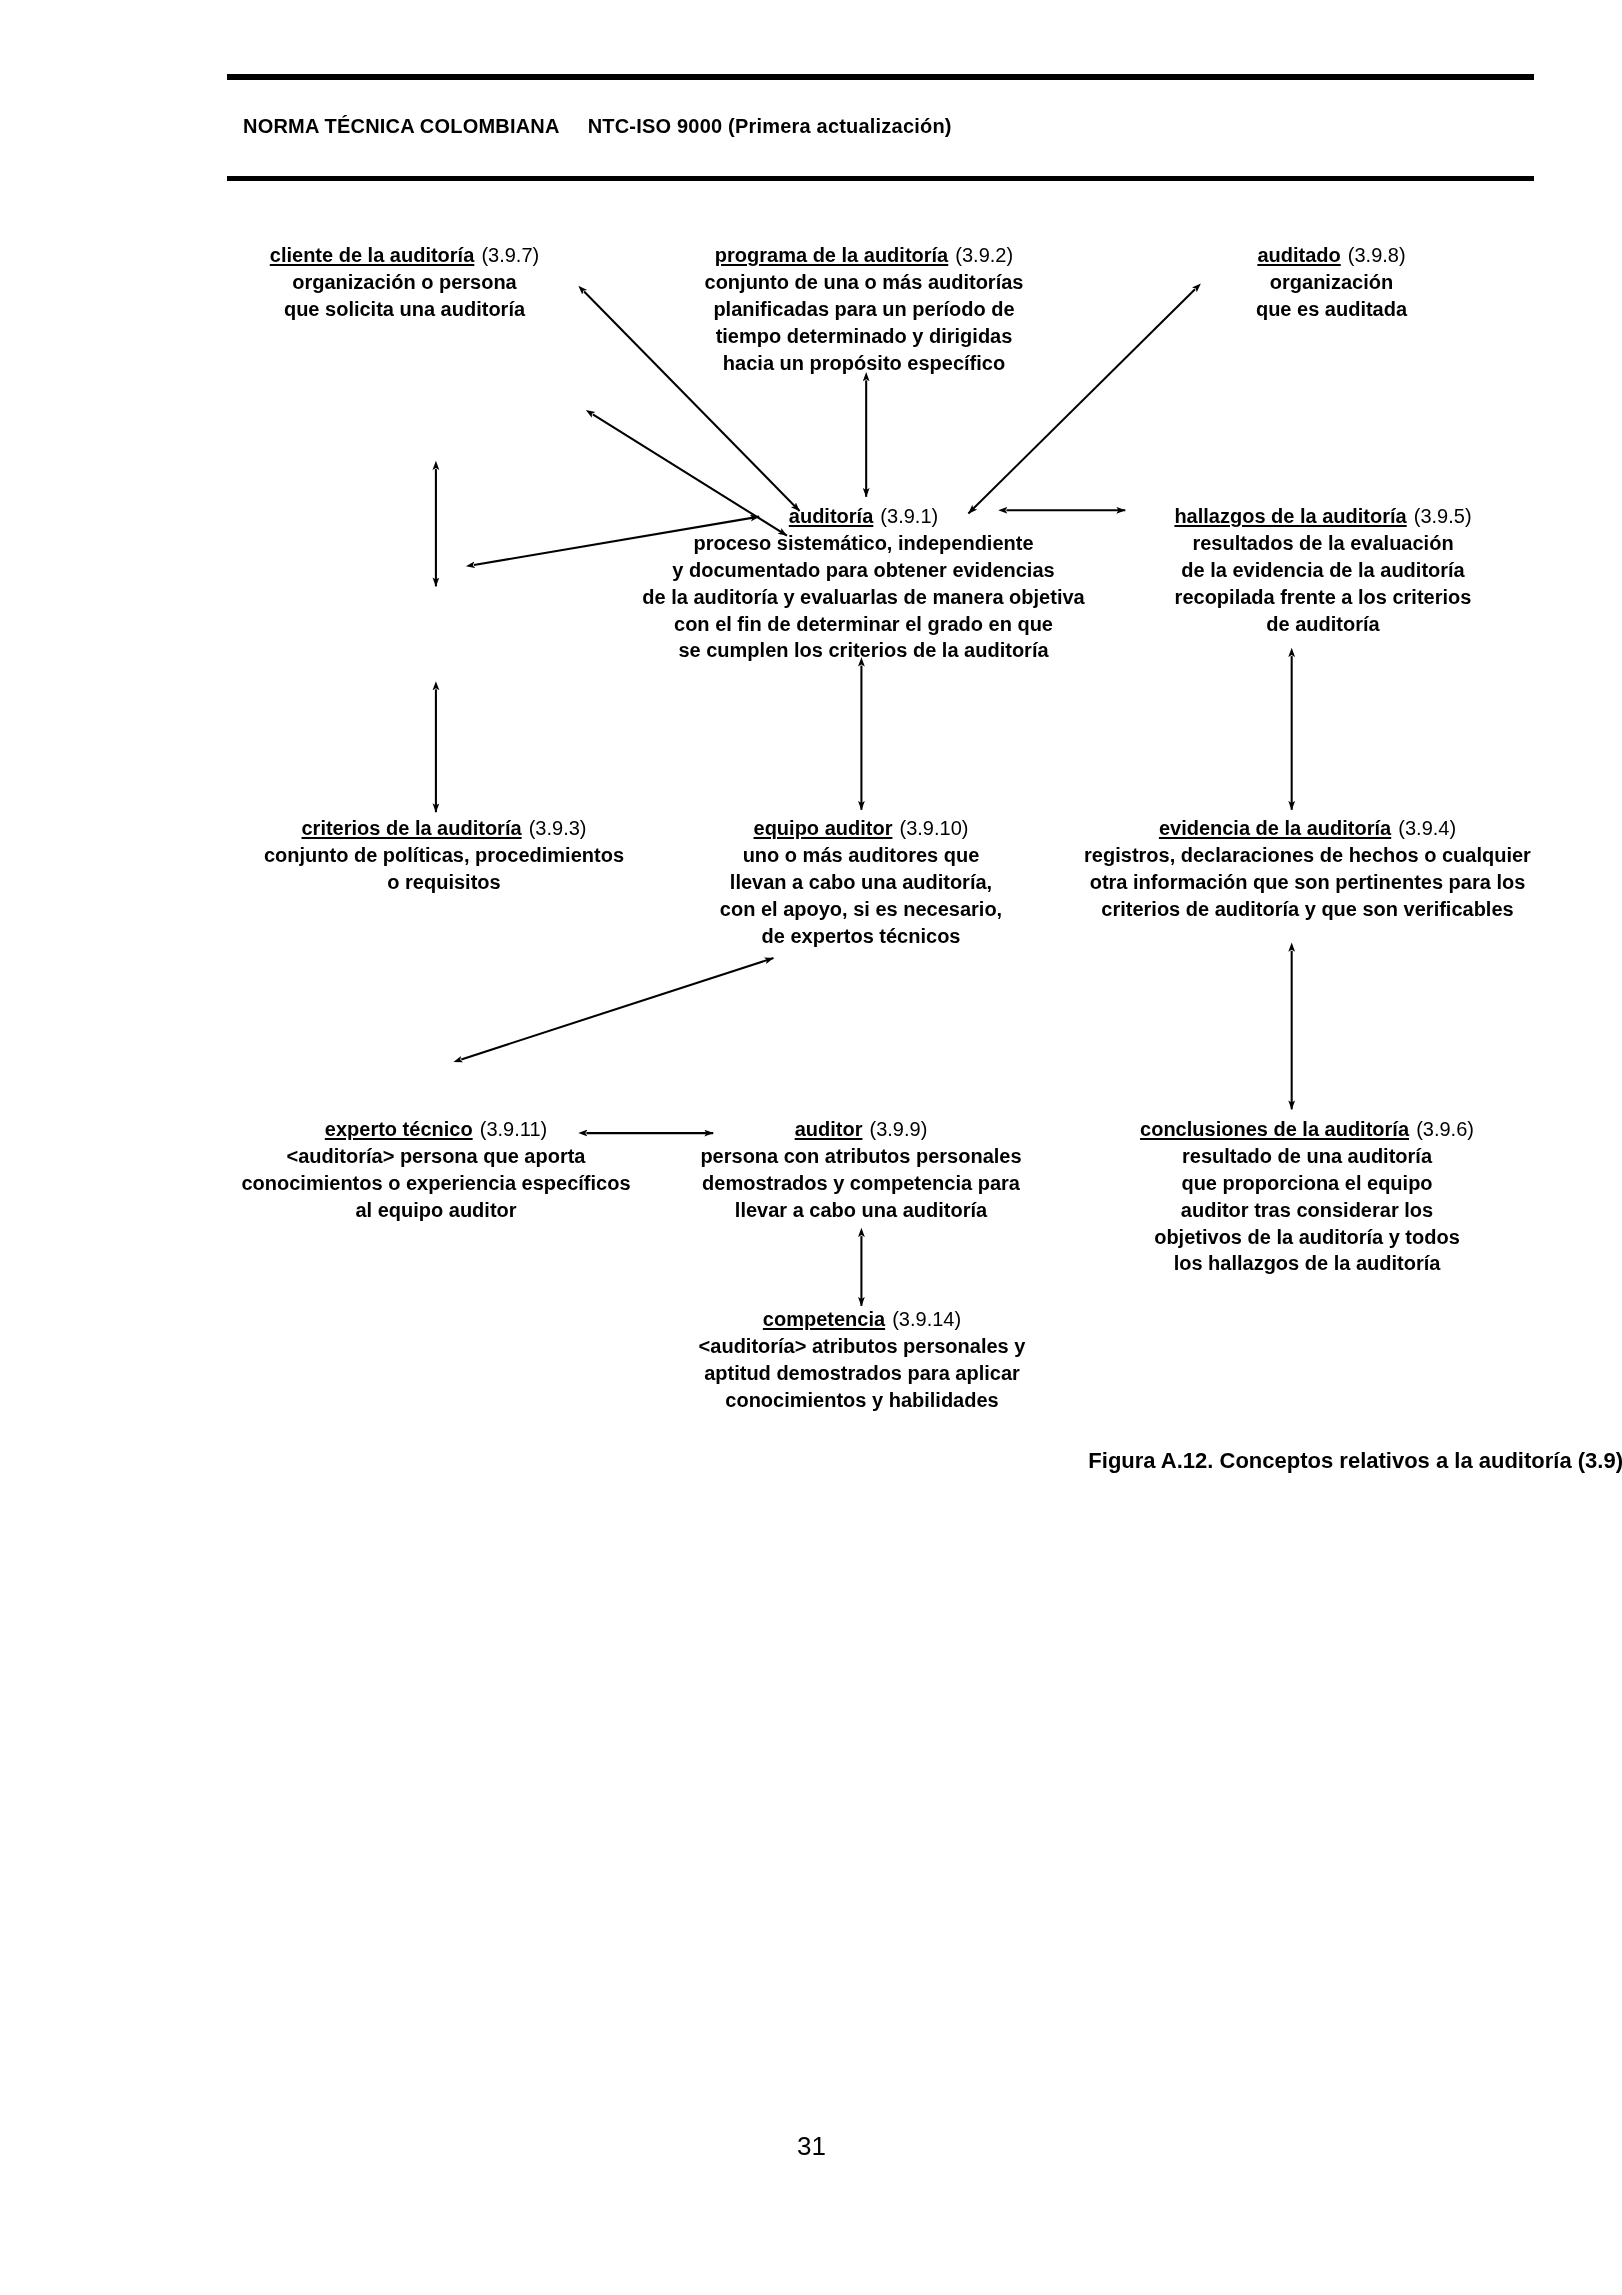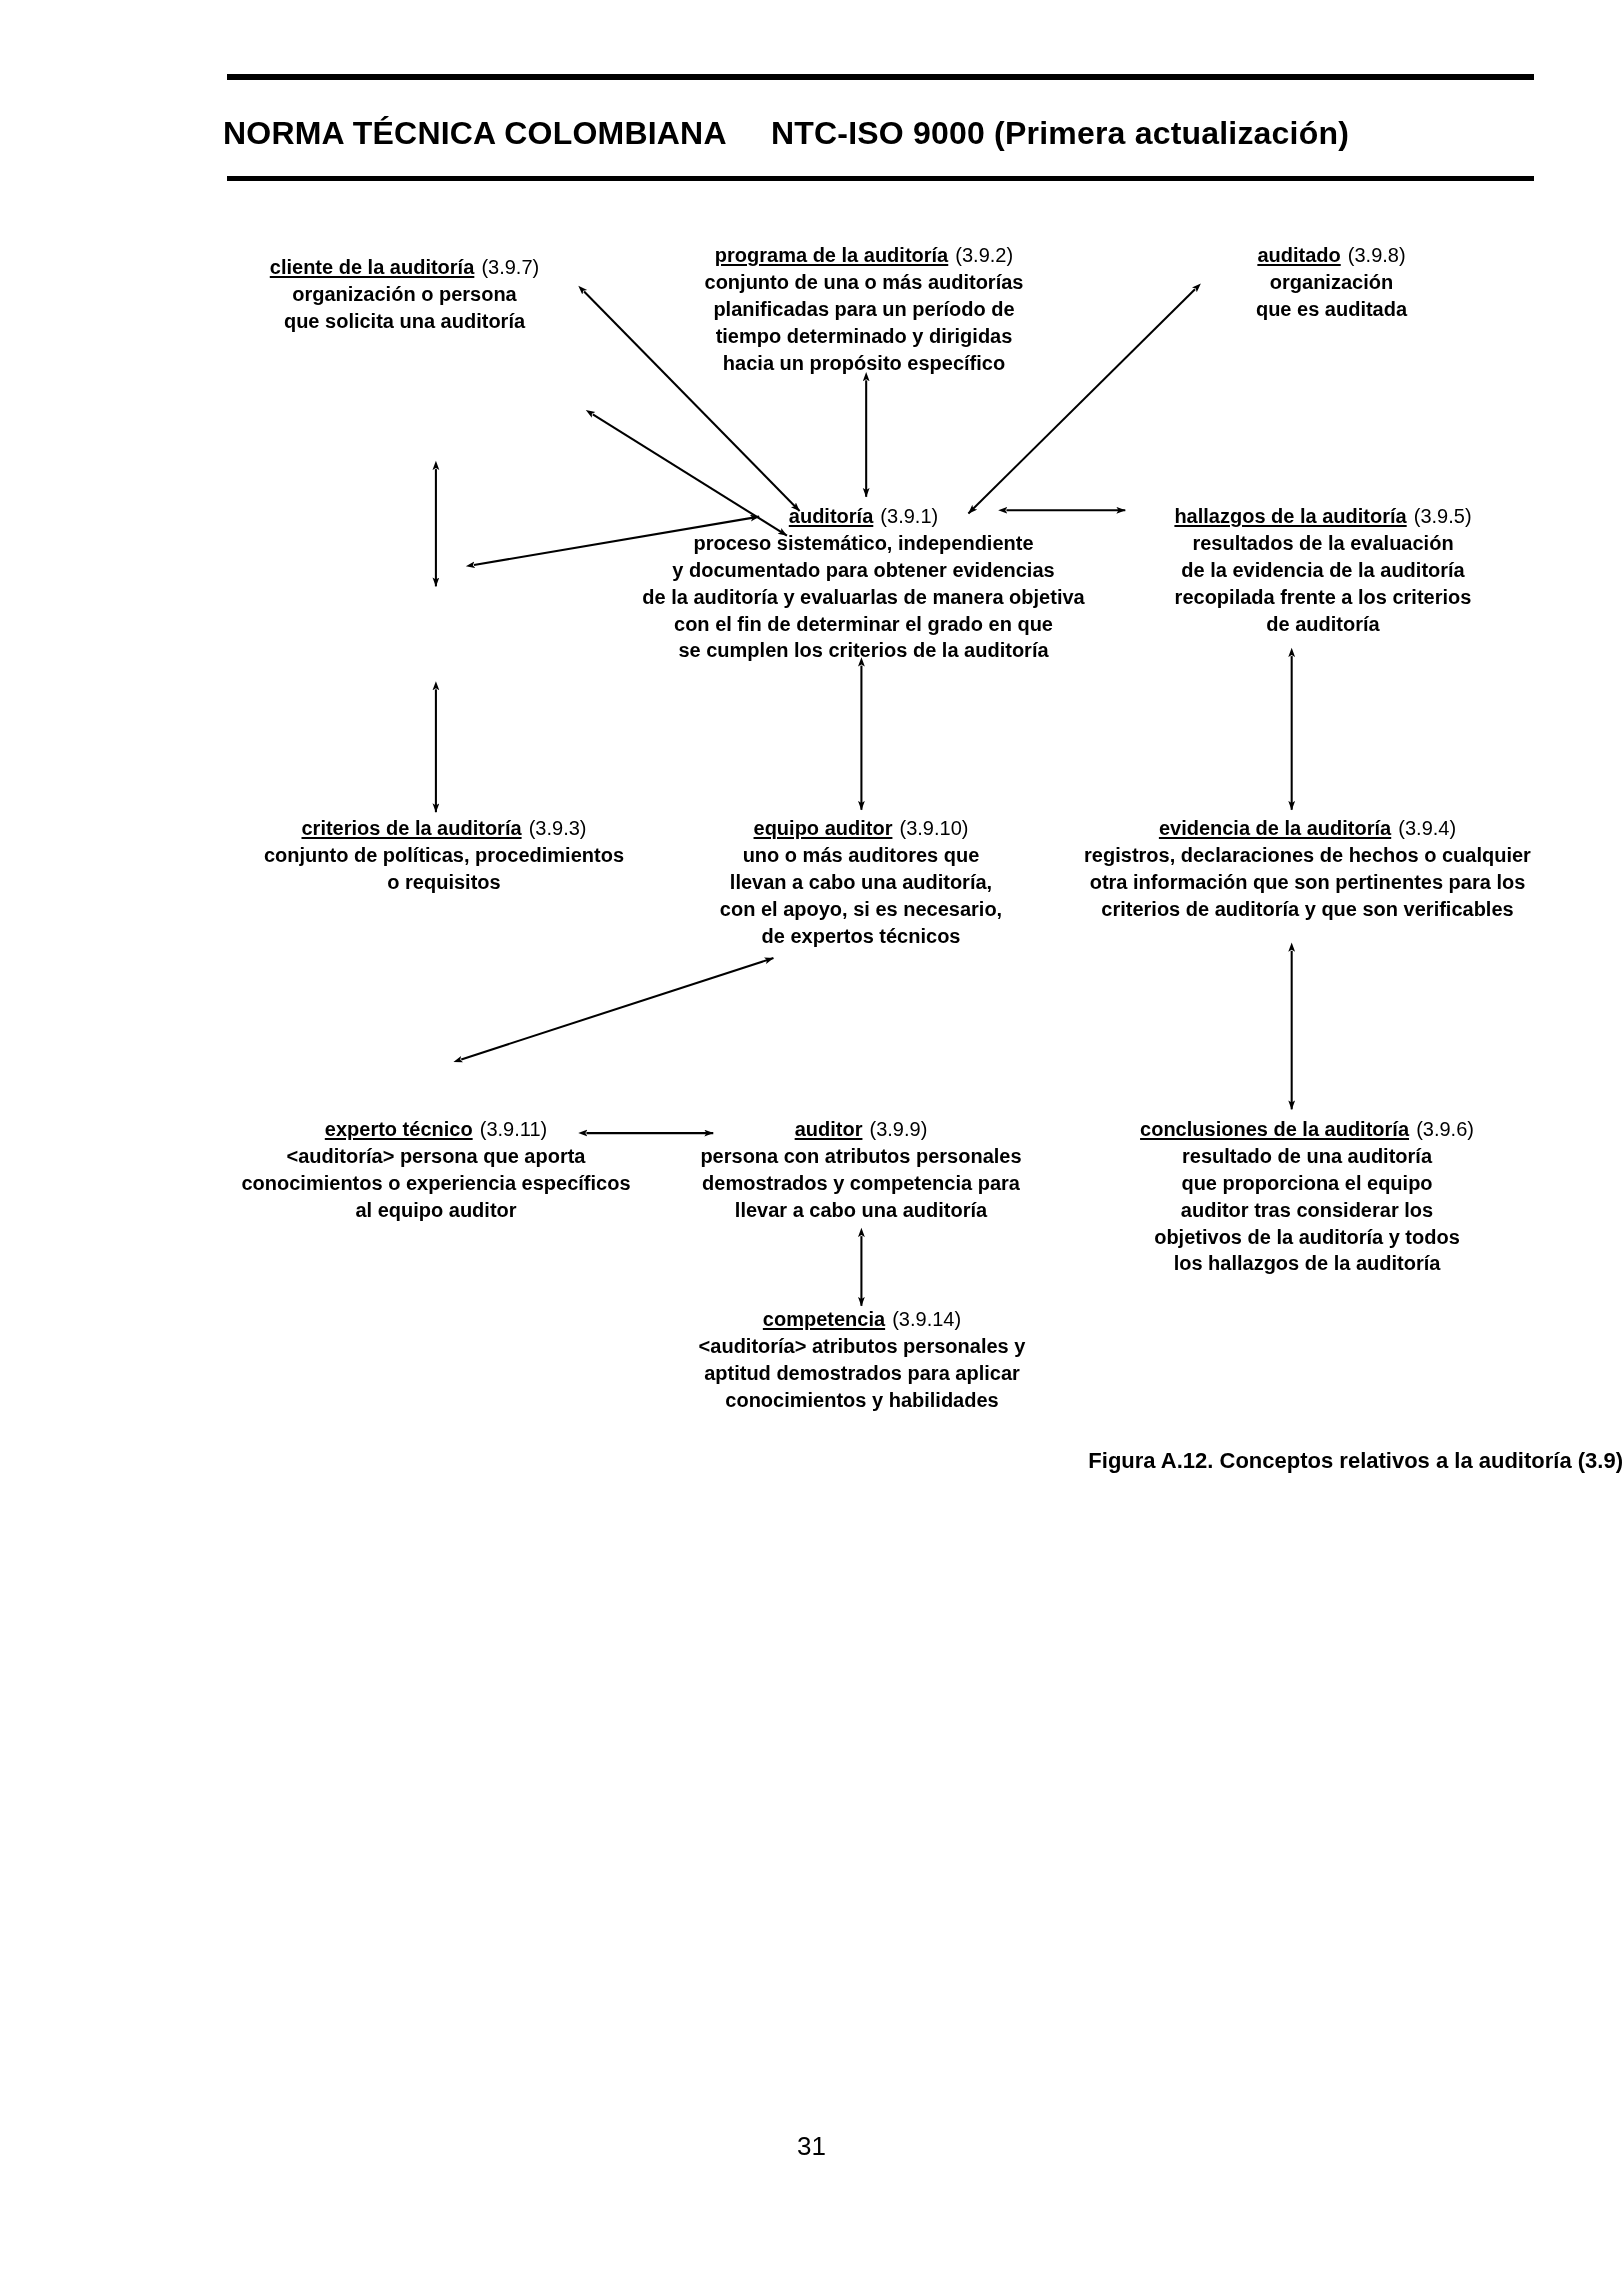--- a/index.html
+++ b/index.html
@@ -24,23 +24,23 @@
     position: absolute;
     left: 227px;
     width: 1307px;
     background: #000000;
   }
   .header-rule.top { top: 74px; height: 5.5px; }
   .header-rule.bottom { top: 176px; height: 4.8px; }
 
   .header-title {
     position: absolute;
-    left: 223px;
+    left: 243px;
     top: 115px;
-    font-size: 32px;
+    font-size: 20px;
     font-weight: bold;
     letter-spacing: 0.2px;
     white-space: pre;
   }
 
   
   .diagram {
     position: absolute;
     left: 0;
     top: 0;
@@ -146,21 +146,21 @@
         <path d="M1630,828 L1630,1022"></path>
 
         <path d="M1630,1200 L1630,1400"></path>
 
         <path d="M740,1430 L900,1430"></path>
 
         <path d="M1087,1560 L1087,1648"></path>
       </g>
     </svg>
 
-    <div class="node" style="left:238px; top:242px; width:333px;margin-top:12px;">
+    <div class="node" style="left:238px; top:242px; width:333px;">
       <div class="term-line">
         <span class="term">cliente de la auditoría</span><span class="ref">(3.9.7)</span>
       </div>
       <div class="desc">organización o persona</div>
       <div class="desc">que solicita una auditoría</div>
     </div>
 
     <div class="node" style="left:658px; top:242px; width:412px;">
       <div class="term-line">
         <span class="term">programa de la auditoría</span><span class="ref">(3.9.2)</span>

